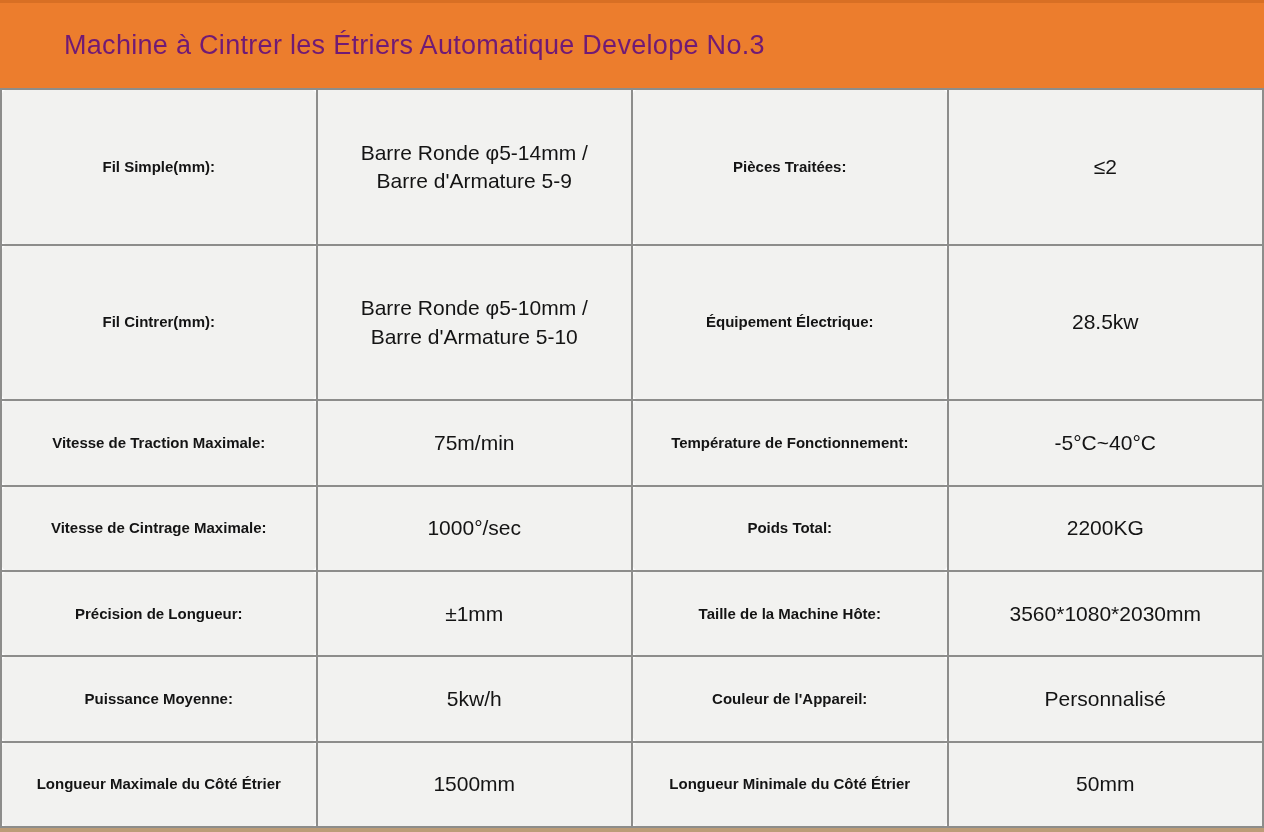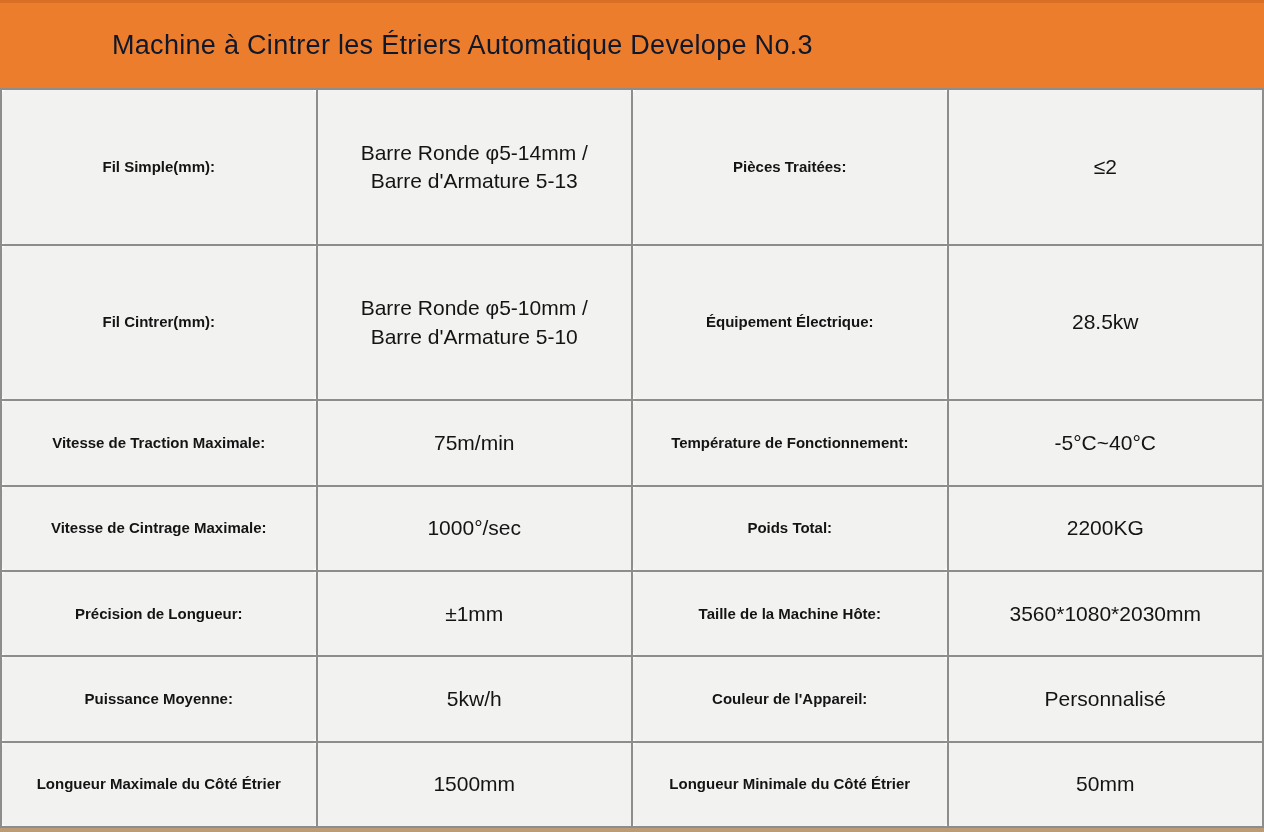--- a/index.html
+++ b/index.html
@@ -20,25 +20,24 @@
     height: 88px;
     flex: 0 0 88px;
     background: #EC7D2D;
     display: flex;
     align-items: center;
     box-sizing: border-box;
     padding-left: 64px;
     border-top: 3px solid #d86f24;
   }
   .title-bar .title {
-    color: #0f172a;
+    color: #701a75;
     font-size: 27px;
     font-weight: 400;
     letter-spacing: 0.3px;
-    margin-left: 48px;
   }
   table.spec-table {
     width: 100%;
     flex: 1 1 auto;
     border-collapse: collapse;
     table-layout: fixed;
     height: 740px;
   }
   table.spec-table td {
     border: 2px solid #8d8d8b;
@@ -74,21 +73,21 @@
 
   <div class="title-bar">
     <span class="title">Machine à Cintrer les Étriers Automatique Develope No.3</span>
   </div>
 
   <table class="spec-table">
     <tbody>
       <tr>
         <td class="label-cell">Fil Simple(mm):</td>
         <td class="value-cell">Barre Ronde φ5-14mm /
-Barre d'Armature 5-13</td>
+Barre d'Armature 5-9</td>
         <td class="label-cell">Pièces Traitées:</td>
         <td class="value-cell">≤2</td>
       </tr>
       <tr>
         <td class="label-cell">Fil Cintrer(mm):</td>
         <td class="value-cell">Barre Ronde φ5-10mm /
 Barre d'Armature 5-10</td>
         <td class="label-cell">Équipement Électrique:</td>
         <td class="value-cell">28.5kw</td>
       </tr>

